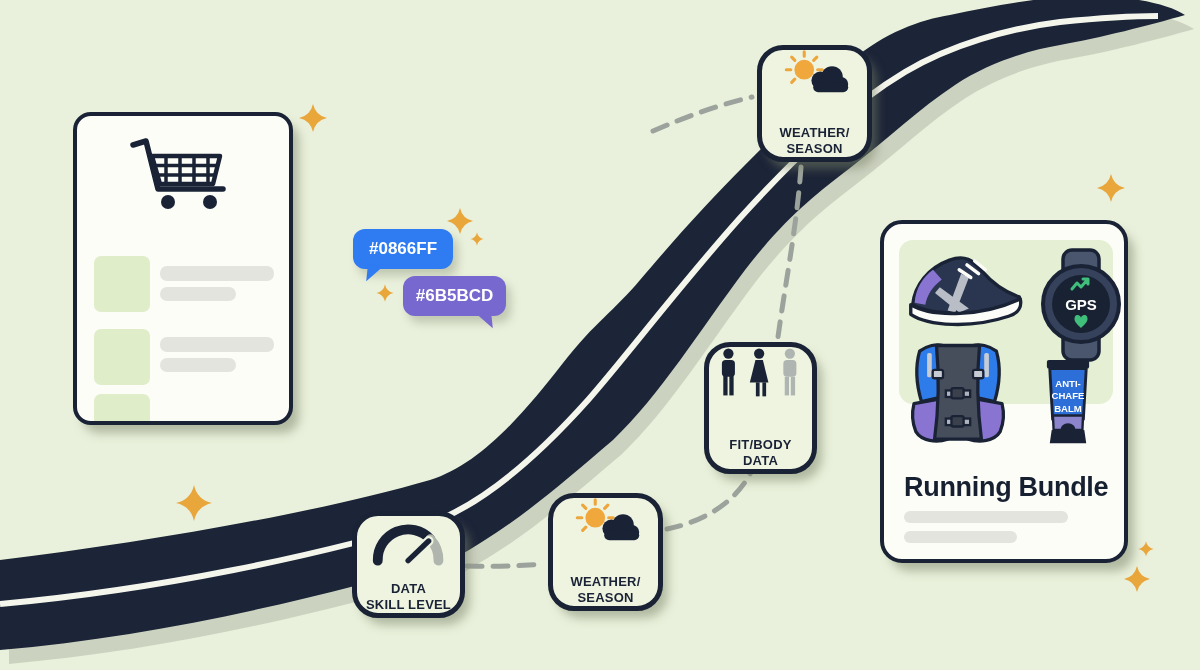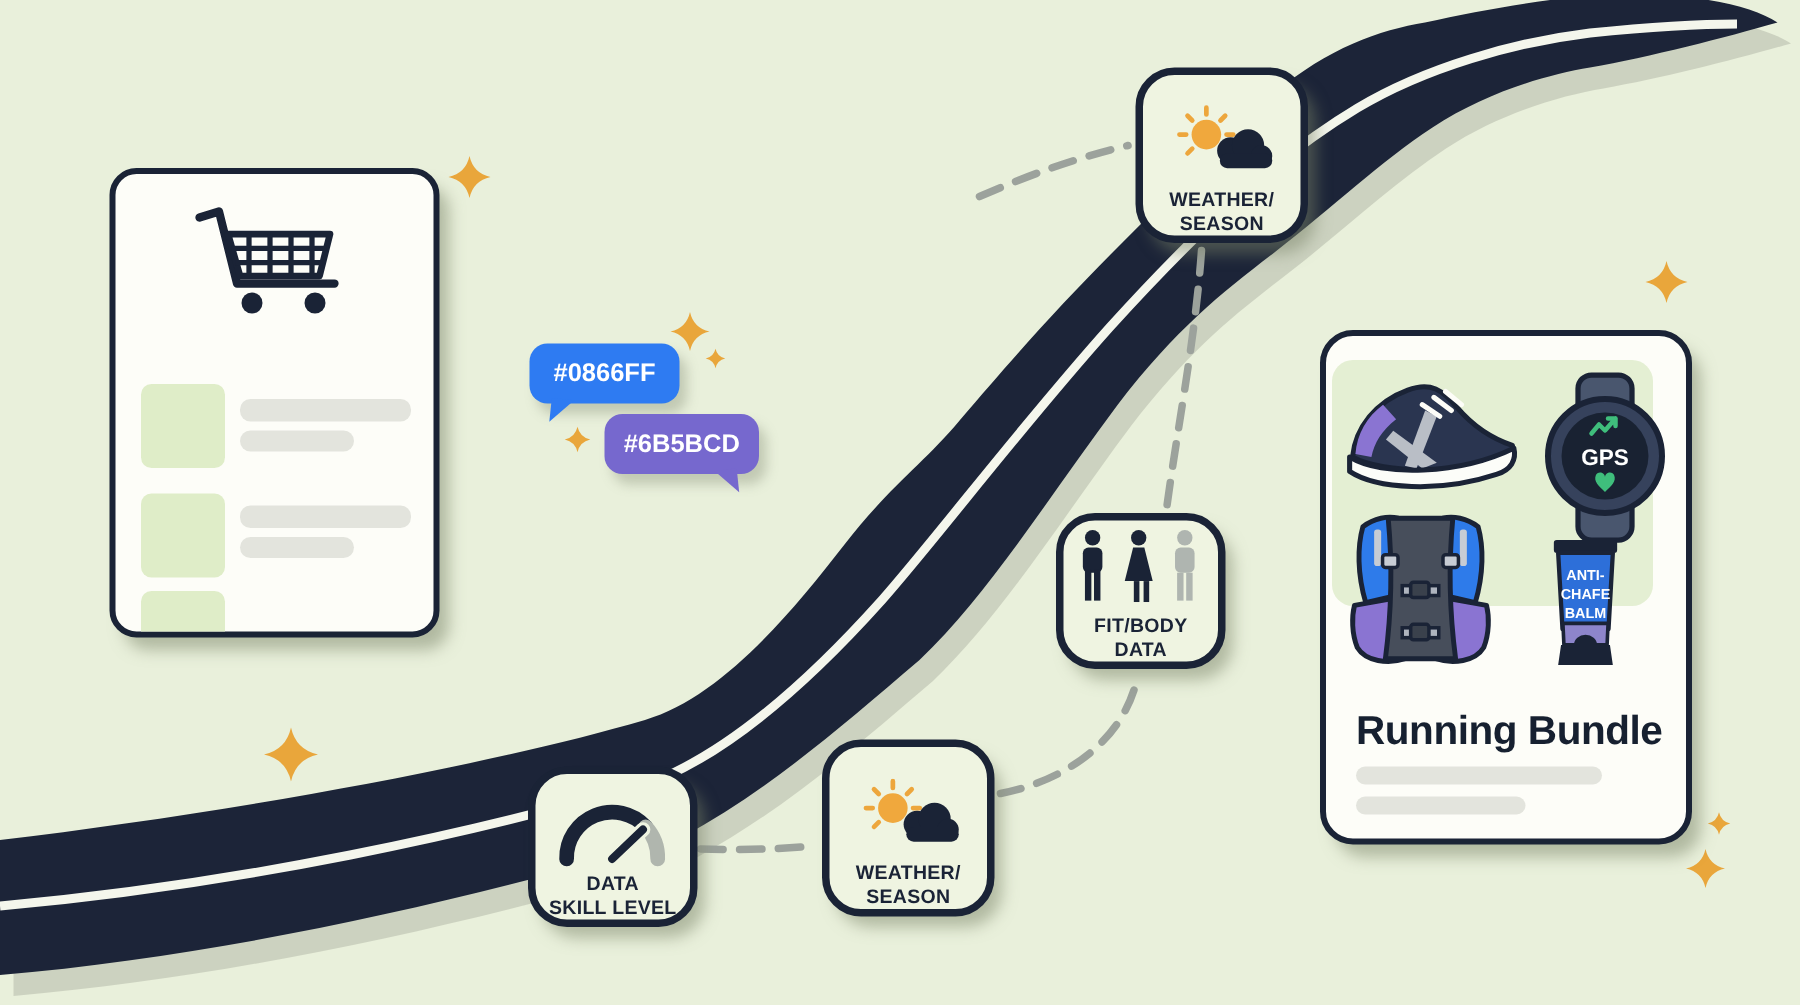--- a/index.html
+++ b/index.html
@@ -16,40 +16,40 @@
   #cart-card{left:73px;top:112px;width:220px;height:313px;border-radius:18px;}
   #bundle-card{left:880px;top:220px;width:248px;height:343px;border-radius:22px;}
 
   .ph{position:absolute;border-radius:7px;}
   .ph-green{background:var(--placeholder_green);}
   .ph-gray{background:var(--placeholder_gray);}
 
   
   .node{position:absolute;background:var(--node_fill);border:5px solid var(--outline);
         border-radius:26px;display:flex;flex-direction:column;align-items:center;
-        justify-content:flex-end;gap:3px;box-shadow:7px 9px 10px -2px rgba(122,132,104,.5);}
+        justify-content:space-between;gap:3px;box-shadow:7px 9px 10px -2px rgba(122,132,104,.5);}
   .node-label{font-weight:700;font-size:13px;line-height:1.25;color:var(--outline);
         text-align:center;letter-spacing:.2px;}
   .node-label span{display:block;}
 
   
   .bubble{position:absolute;height:40px;border-radius:12px;color:#ffffff;font-weight:700;
           font-size:17px;display:flex;align-items:center;justify-content:center;
           box-shadow:5px 7px 8px rgba(120,130,105,.35);}
   #bubble-blue{left:353px;top:229px;width:100px;background:var(--bubble_blue);}
   #bubble-purple{left:403px;top:276px;width:103px;background:var(--bubble_purple);}
   #bubble-blue::after{content:"";position:absolute;left:14px;bottom:-13px;width:0;height:0;
           border-top:16px solid var(--bubble_blue);border-right:15px solid transparent;
           transform:rotate(6deg);}
   #bubble-purple::after{content:"";position:absolute;right:14px;bottom:-13px;width:0;height:0;
           border-top:16px solid var(--bubble_purple);border-left:15px solid transparent;
           transform:rotate(-6deg);}
 
   
-  #product-panel{position:absolute;left:4px;top:16px;width:214px;height:164px;
+  #product-panel{position:absolute;left:15px;top:16px;width:214px;height:164px;
           background:var(--panel_green);border-radius:14px;}
   #bundle-title{position:absolute;left:20px;top:248px;font-size:27px;font-weight:700;
           color:var(--title);letter-spacing:-.3px;text-align:center;}
   .psvg{position:absolute;}
 
   .gps-text{font:700 15px "Liberation Sans","DejaVu Sans",sans-serif;fill:#fff;}
   .balm-text{font:700 10px "Liberation Sans","DejaVu Sans",sans-serif;fill:#fff;}
 
   .road-shadow{fill:var(--shadow);opacity:.9;}
   .road-fill{fill:var(--road);}
@@ -133,21 +133,21 @@
           <circle cx="69" cy="38" r="8"></circle>
         <rect x="38" y="36" width="39" height="11" rx="5.5"></rect>
       </g>
     </svg>
     <div class="node-label">
       <span>WEATHER/</span>
         <span>SEASON</span>
     </div>
   </div>
 
-  <div class="node" style="left:704px;top:342px;width:113px;height:104px;">
+  <div class="node" style="left:704px;top:342px;width:113px;height:132px;">
     <svg width="96" height="54" viewBox="0 0 100 58">
       <g fill="#1A2336">
         <circle cx="15" cy="7" r="5.5"></circle>
         <rect x="8" y="14" width="14" height="18" rx="4"></rect>
         <rect x="9.5" y="30" width="4.6" height="22"></rect>
         <rect x="16" y="30" width="4.6" height="22"></rect>
         <circle cx="48" cy="7" r="5.5"></circle>
         <path d="M 44,14 h 8 l 6,24 h -20 Z"></path>
         <rect x="44.5" y="38" width="4" height="15"></rect>
         <rect x="51.5" y="38" width="4" height="15"></rect>

